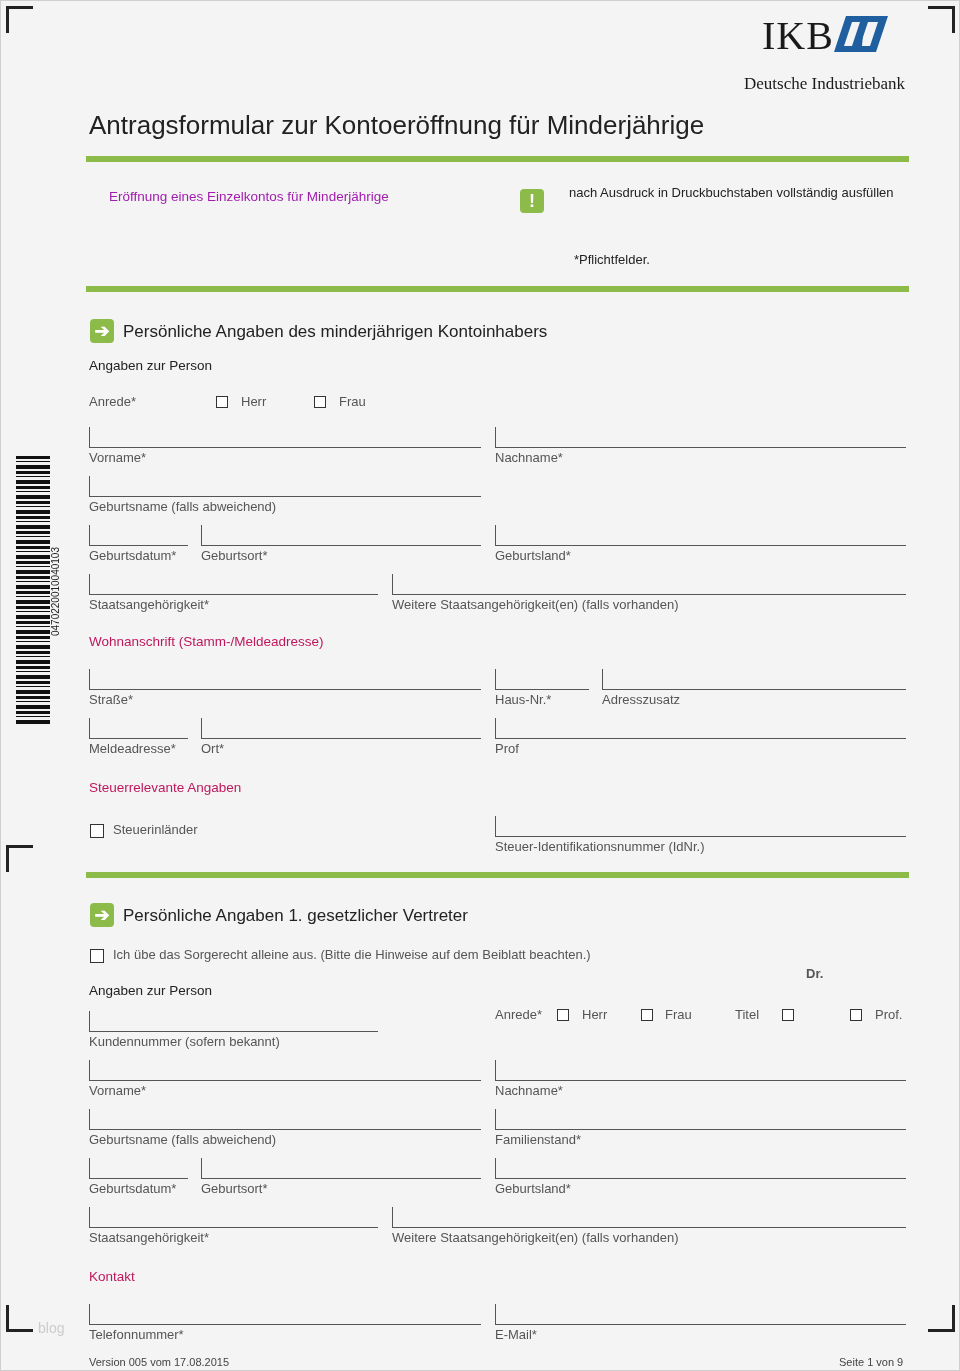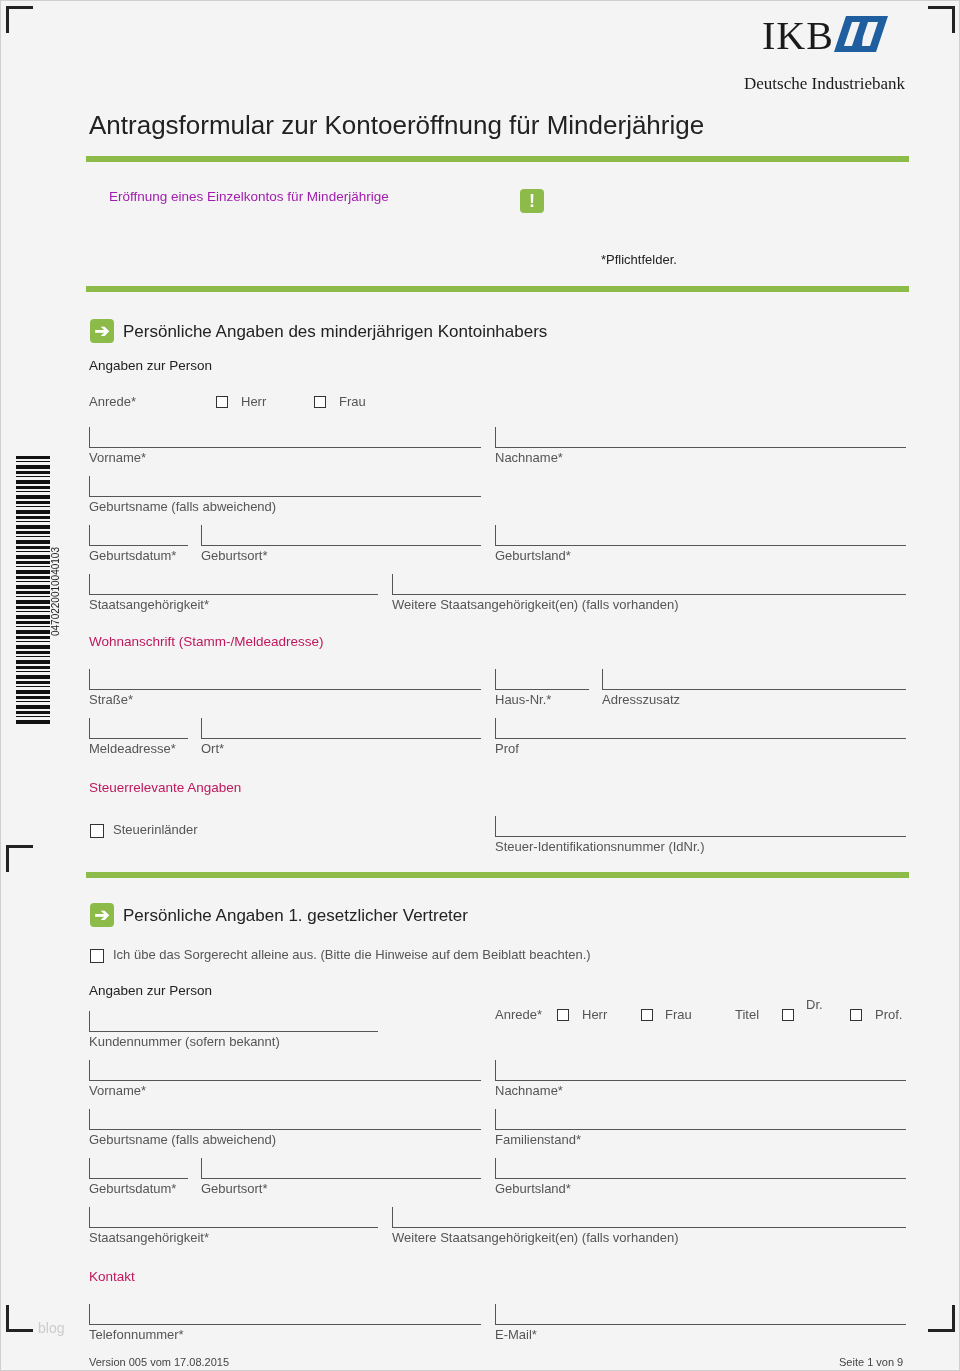--- a/index.html
+++ b/index.html
@@ -48,22 +48,23 @@
   </svg>
   <div class="logo-text" style="position:absolute;left:-18px;top:62px;font-size:17px;white-space:nowrap;">Deutsche Industriebank</div>
 </div>
 
 <div class="abs title" style="left:89px;top:110px;">Antragsformular zur Kontoeröffnung für Minderjährige</div>
 <div class="greenbar" style="top:156px;"></div>
 
 <div class="abs" style="left:89px;top:189px;font-size:13.5px;color:#a21caf;margin-left:20px;">Eröffnung eines Einzelkontos für Minderjährige</div>
 <div class="green-icon" style="left:520px;top:189px;font-size:18px;">!</div>
 <div class="abs notice" style="left:569px;top:184px;">
+  <div>nach Ausdruck in Druckbuchstaben vollständig ausfüllen</div>
 </div>
-<div class="abs notice" style="left:601px;top:251px;">*Pflichtfelder.</div>
+<div class="abs notice" style="left:574px;top:251px;">*Pflichtfelder.</div>
 
 <div class="greenbar" style="top:286px;"></div>
 
 <div class="barcode"></div>
 <div class="barcode-num" style="left:50px;top:636px;">0470220010040103</div>
 
 <div class="green-icon" style="left:90px;top:319px;font-size:18px;">➔</div>
 <div class="abs sec-title" style="left:123px;top:322px;">Persönliche Angaben des minderjährigen Kontoinhabers</div>
 <div class="abs sub" style="left:89px;top:358px;font-weight:normal;color:#222;">Angaben zur Person</div>
 
@@ -128,21 +129,21 @@
 <div class="field" style="left:89px;top:1011px;width:288px;"></div>
 <div class="abs lbl" style="left:89px;top:1034px;">Kundennummer (sofern bekannt)</div>
 
 <div class="abs lbl" style="left:495px;top:1007px;">Anrede*</div>
 <div class="cb" style="left:557px;top:1009px;"></div>
 <div class="abs lbl" style="left:582px;top:1007px;">Herr</div>
 <div class="cb" style="left:641px;top:1009px;"></div>
 <div class="abs lbl" style="left:665px;top:1007px;">Frau</div>
 <div class="abs lbl" style="left:735px;top:1007px;">Titel</div>
 <div class="cb" style="left:782px;top:1009px;"></div>
-<div class="abs lbl" style="left:806px;top:997px;">Dr.</div>
+<div class="abs lbl" style="left:806px;top:966px;font-weight:bold;">Dr.</div>
 <div class="cb" style="left:850px;top:1009px;"></div>
 <div class="abs lbl" style="left:875px;top:1007px;">Prof.</div>
 
 <div class="field" style="left:89px;top:1060px;width:391px;"></div>
 <div class="abs lbl" style="left:89px;top:1083px;">Vorname*</div>
 <div class="field" style="left:495px;top:1060px;width:410px;"></div>
 <div class="abs lbl" style="left:495px;top:1083px;">Nachname*</div>
 
 <div class="field" style="left:89px;top:1109px;width:391px;"></div>
 <div class="abs lbl" style="left:89px;top:1132px;">Geburtsname (falls abweichend)</div>

